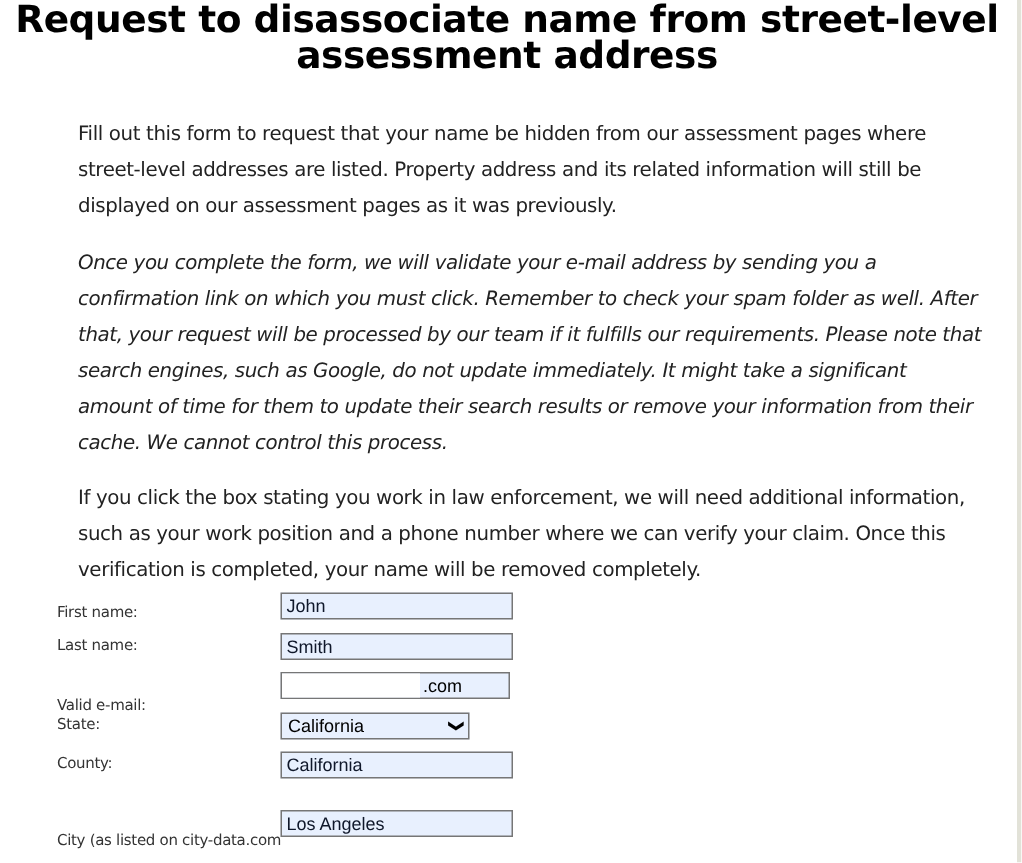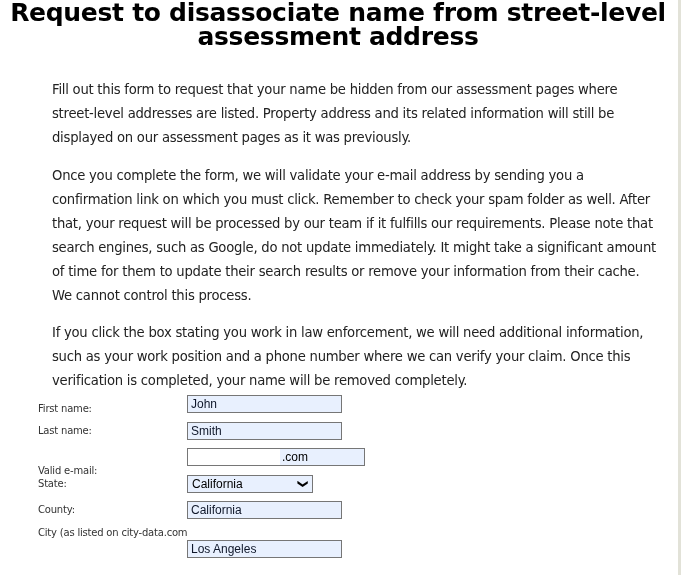--- a/index.html
+++ b/index.html
@@ -18,35 +18,35 @@
       margin: 0; position: absolute; left: -36px; width: 676px; top: 1px;
       text-align: center; font-size: 25px; line-height: 24px; font-weight: bold; color: #000;
       font-family: "DejaVu Sans", sans-serif; letter-spacing: -0.3px;
     }
     p {
       margin: 16px; position: absolute; left: 0; width: 604px;
       font-size: 13.2px; line-height: 24px; color: #222;
       font-family: "DejaVu Sans", sans-serif; letter-spacing: -0.25px;
     }
     #p1 { top: 62px; }
-    #p2 { top: 148px; }
+    #p2 { top: 148px; font-style: italic; }
     #p3 { top: 305px; }
     .form-label {
       position: absolute; left: 38px; font-size: 10px; color: #333;
       font-family: "DejaVu Sans", sans-serif; line-height: 26px; letter-spacing: -0.2px;
     }
     .field {
       position: absolute; left: 187px; width: 150px; height: 16px;
       border: 1px solid #767676; background: #e8f0fe;
       font-family: "Liberation Sans", sans-serif; font-size: 12px; color: #0f172a;
       padding: 0 0 0 3px; box-sizing: content-box; line-height: 16px; margin: 0; outline: none;
     }
     .email-wrap {
       position: absolute; left: 187px; top: 448px; width: 151px; height: 16px;
-      border: 1px solid #767676; background: #e8f0fe; padding-left: 25px;
+      border: 1px solid #767676; background: #e8f0fe;
     }
     .email-white { position: absolute; left: 0; top: 0; width: 92px; height: 16px; background: #ffffff; }
     .email-text {
       position: absolute; left: 94px; top: 0; font-family: "Liberation Sans", sans-serif;
       font-size: 12px; line-height: 16px; color: #000;
     }
     .select {
       position: absolute; left: 187px; top: 475px; width: 124px; height: 16px;
       border: 1px solid #767676; background: #e8f0fe;
       font-family: "Liberation Sans", sans-serif; font-size: 12px; line-height: 16px; color: #000;
@@ -81,20 +81,20 @@
 
   <span class="form-label" style="top:471px;text-align:right;">State:</span>
   <div class="select">
     <span class="val">California</span>
     <span class="chev">❯</span>
   </div>
 
   <span class="form-label" style="top:497px;">County:</span>
   <input class="field" style="top: 501px;" type="text" value="California">
 
-  <span class="form-label" style="top:520px;">City (as listed on city-data.com</span>
+  <span class="form-label" style="top:548px;">City (as listed on city-data.com</span>
   <span class="form-label" style="top:566px;margin-top:36px;">page):</span>
   <input class="field" style="top: 540px;" type="text" value="Los Angeles">
 </div>
 
 <style>
   .select .chev { transform: rotate(90deg); display: inline-block; }
 </style>
 
 </body></html>

